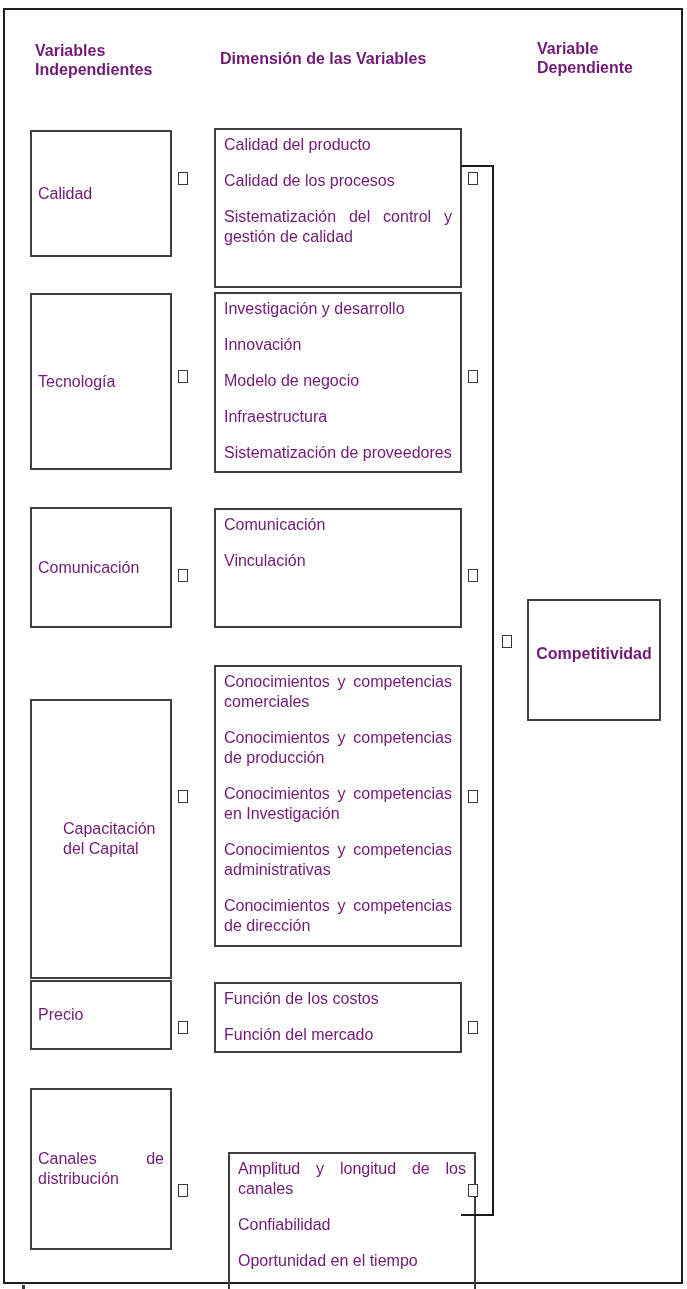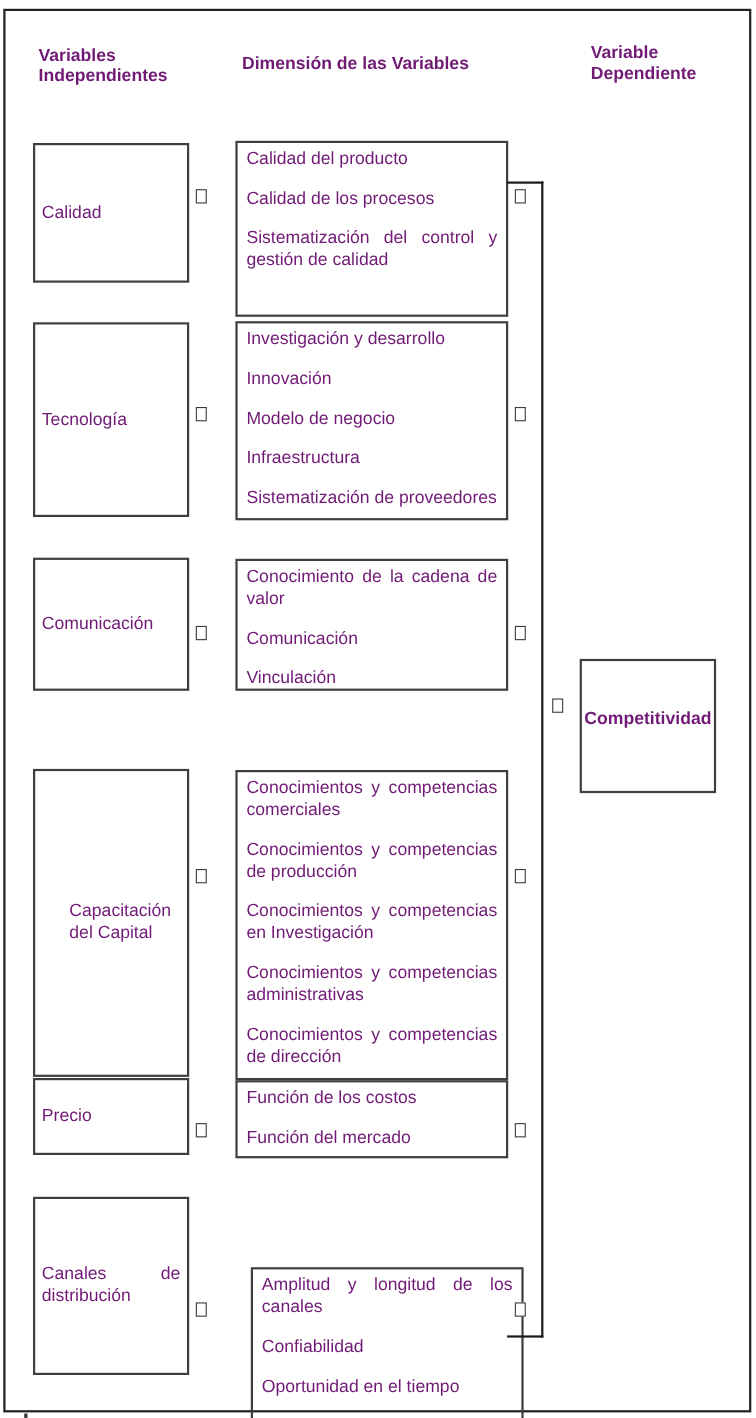--- a/index.html
+++ b/index.html
@@ -73,21 +73,21 @@
   }
   .line-h {
     position: absolute;
     left: 461px;
     width: 33px; height: 0;
     border-top: 2px solid #1a1a1a;
   }
   .depbox {
     position: absolute;
     left: 527px; top: 599px;
-    width: 124px; height: 122px;
+    width: 134px; height: 122px;
     border: 2px solid #3f3f3f;
     box-sizing: border-box;
     display: flex;
     align-items: center;
     justify-content: center;
     padding-bottom: 12px;
   }
   .depbox span {
     font-weight: bold;
     font-size: 16px;
@@ -132,31 +132,30 @@
     <p>Infraestructura</p>
     <p>Sistematización de proveedores</p>
   </div>
   <div class="sq" style="left:468px;top:370px;"></div>
 
   <div class="lbox" style="top:507px;height:121px;">
     <span>Comunicación</span>
   </div>
   <div class="sq" style="left:178px;top:569px;"></div>
   <div class="mbox" style="top:508px;height:120px;">
-    <p>Conocimiento de la cadena de valor</p>
     <p>Comunicación</p>
     <p>Vinculación</p>
   </div>
   <div class="sq" style="left:468px;top:569px;"></div>
 
   <div class="lbox" style="top:699px;height:280px;padding-left:25px;">
     <span>Capacitación del Capital</span>
   </div>
   <div class="sq" style="left:178px;top:790px;"></div>
-  <div class="mbox" style="top:665px;height:282px;margin-top:35px;">
+  <div class="mbox" style="top:665px;height:282px;">
     <p>Conocimientos y competencias comerciales</p>
     <p>Conocimientos y competencias de producción</p>
     <p>Conocimientos y competencias en Investigación</p>
     <p>Conocimientos y competencias administrativas</p>
     <p>Conocimientos y competencias de dirección</p>
   </div>
   <div class="sq" style="left:468px;top:790px;"></div>
 
   <div class="lbox" style="top:980px;height:70px;">
     <span>Precio</span>

